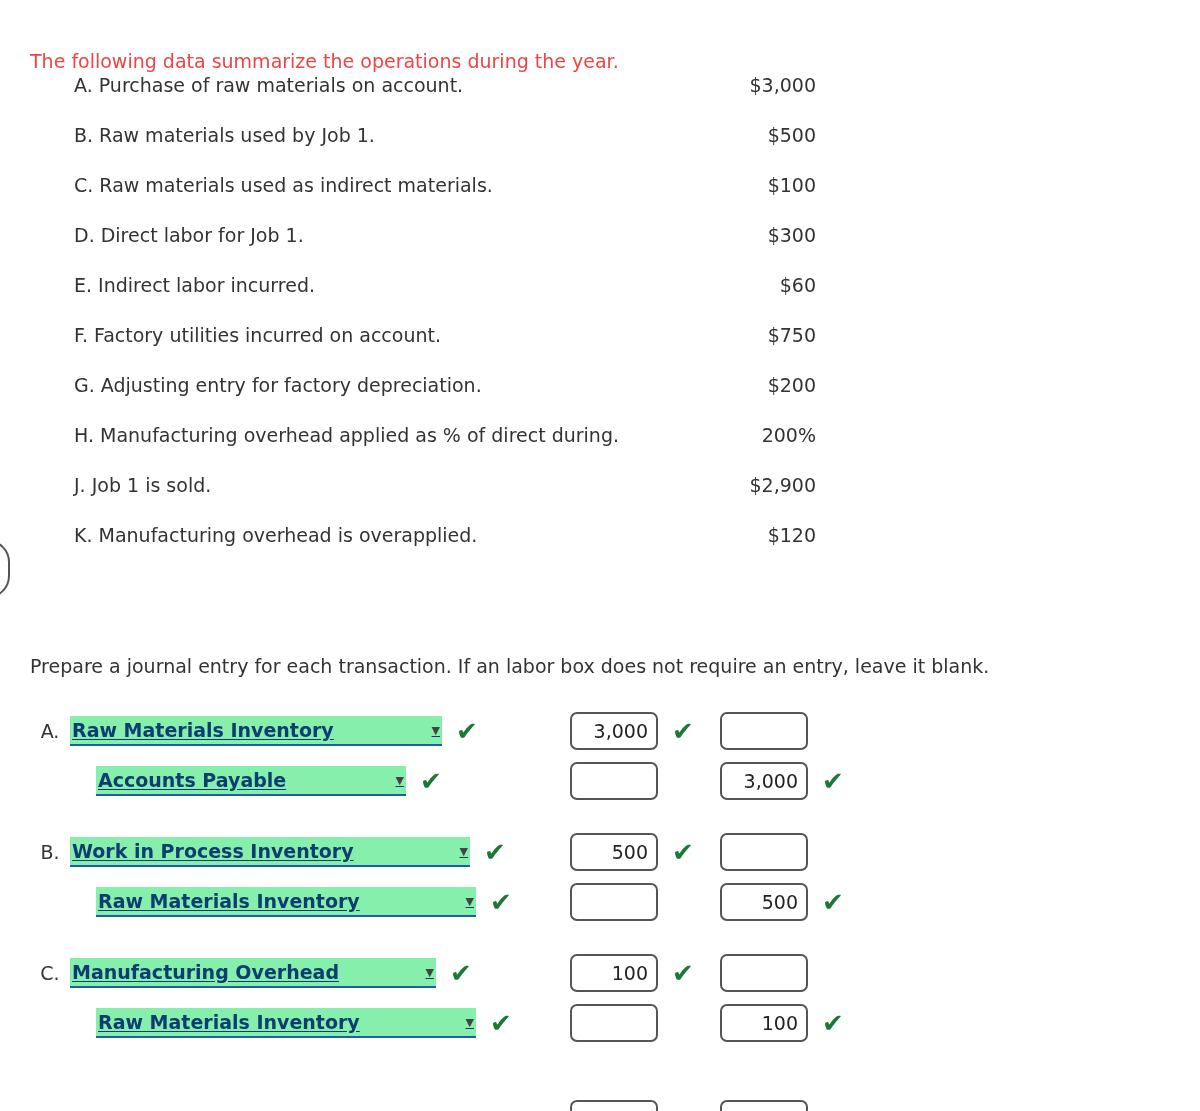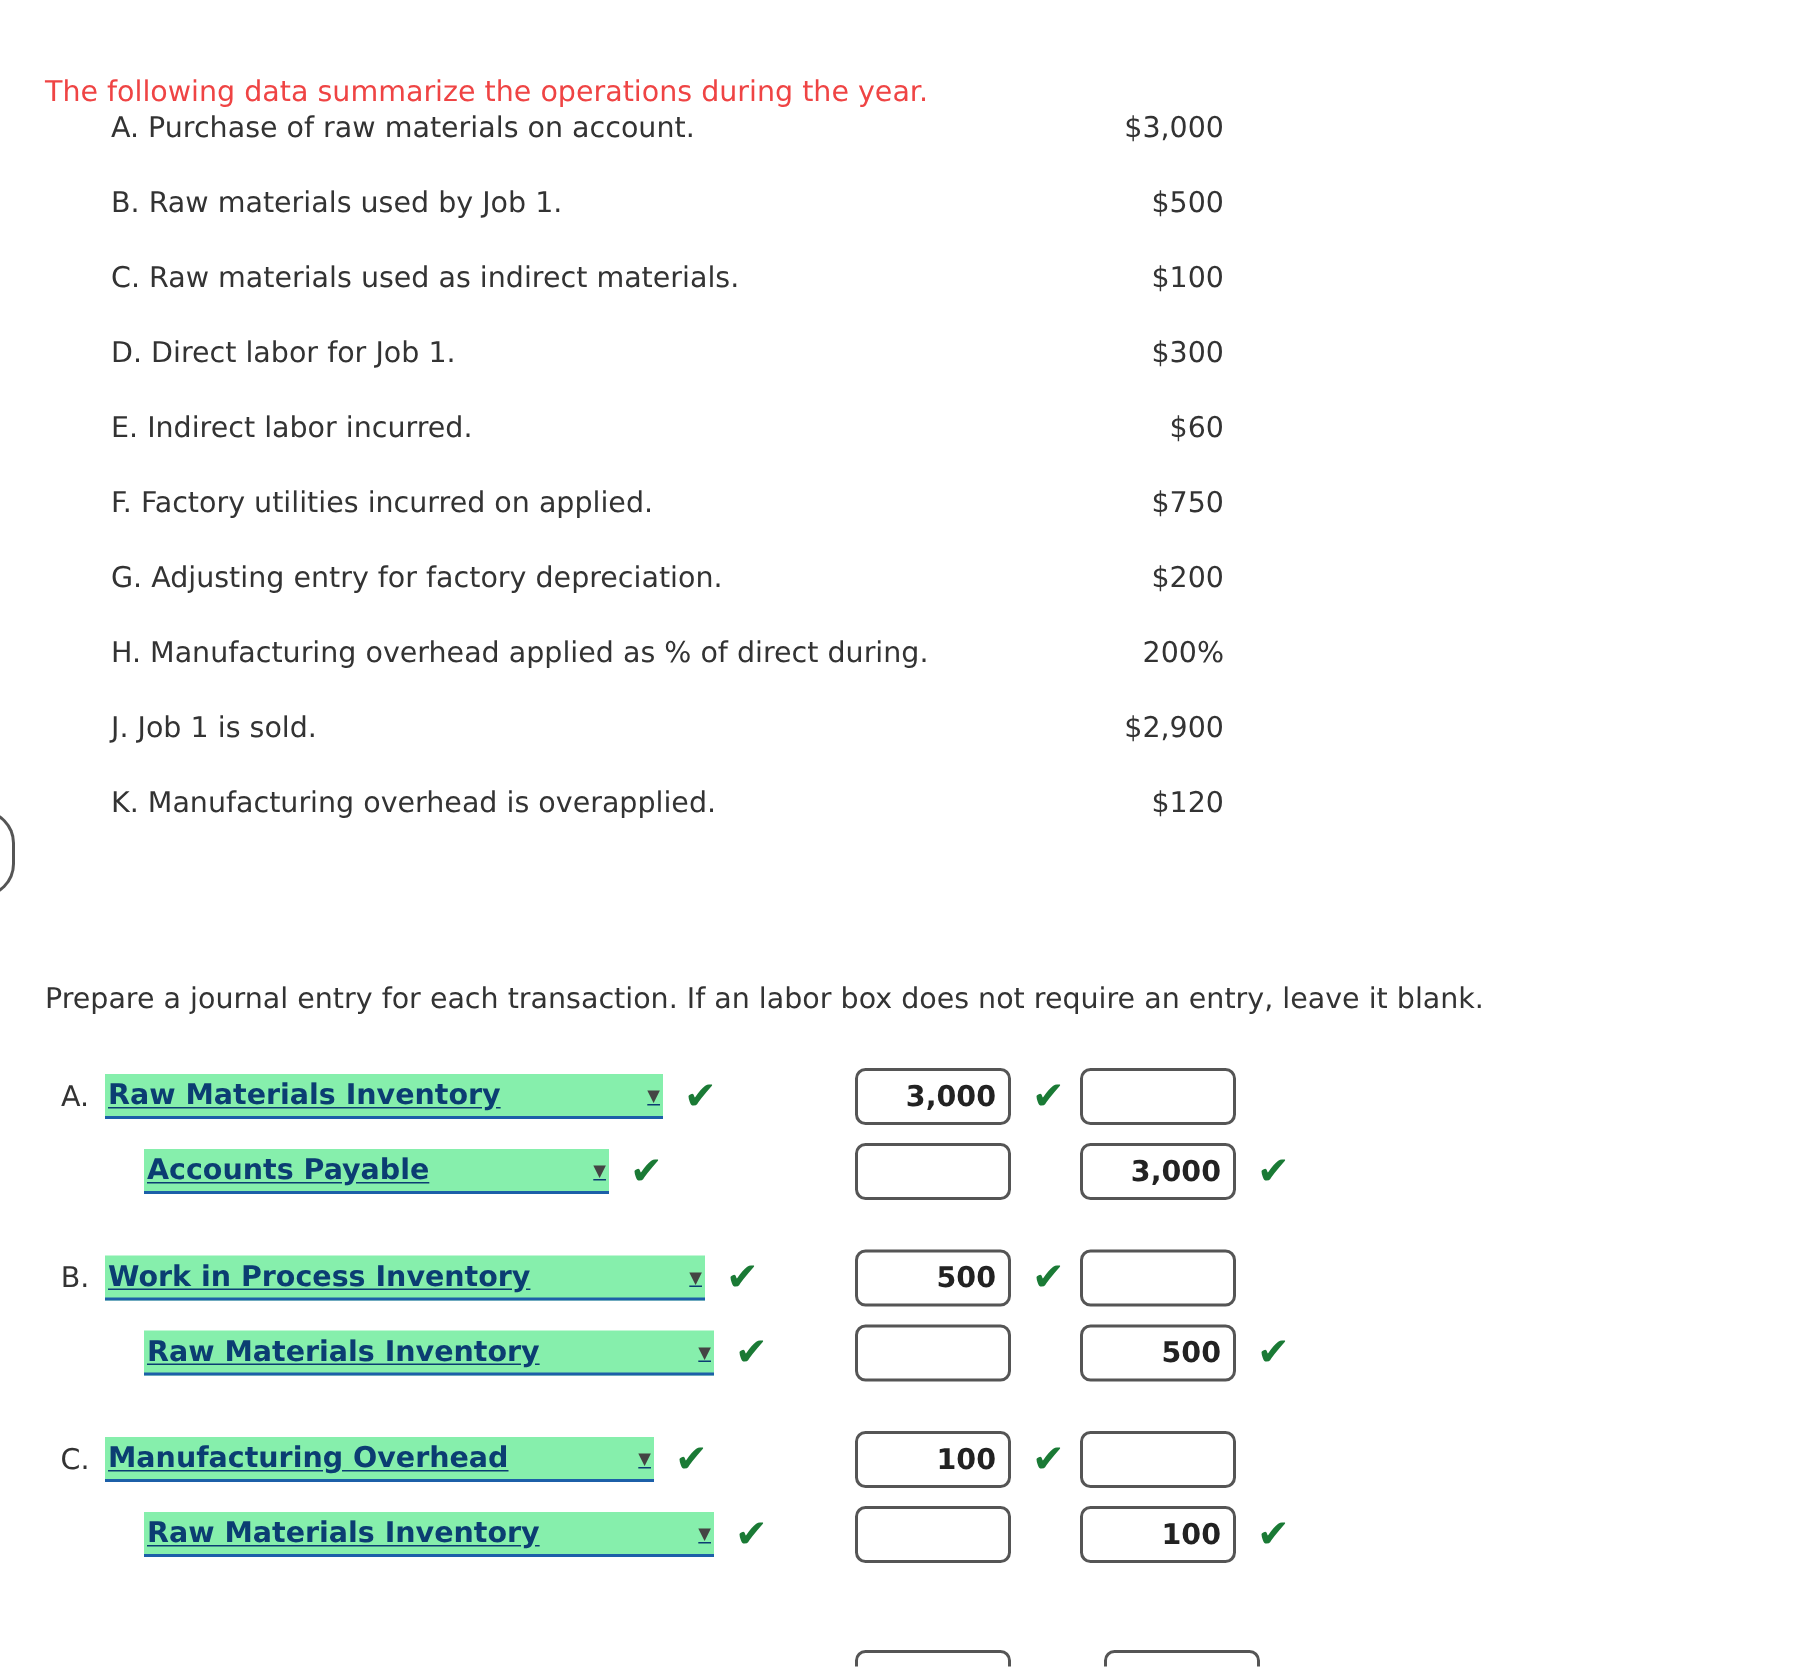--- a/index.html
+++ b/index.html
@@ -127,28 +127,28 @@
     color: #1a7a35;
     font-size: 26px;
     font-weight: bold;
     line-height: 1;
     margin-left: 14px;
     flex: 0 0 auto;
   }
 
   
   .amt {
-    width: 104px;
+    width: 88px;
     height: 38px;
     border: 2px solid #555555;
     border-radius: 7px;
     background: #ffffff;
     font-family: "DejaVu Sans", sans-serif;
     font-size: 19px;
-    font-weight: bold;
+    font-weight: normal;
     color: #222222;
     text-align: right;
     padding: 0 8px;
     display: inline-flex;
     align-items: center;
     justify-content: flex-end;
   }
   .amt.empty { color: transparent; }
 
   .line-row {
@@ -226,21 +226,21 @@
   </div>
   <div class="data-row">
     <span class="data-label">D. Direct labor for Job 1.</span>
     <span class="data-amount">$300</span>
   </div>
   <div class="data-row">
     <span class="data-label">E. Indirect labor incurred.</span>
     <span class="data-amount">$60</span>
   </div>
   <div class="data-row">
-    <span class="data-label">F. Factory utilities incurred on applied.</span>
+    <span class="data-label">F. Factory utilities incurred on account.</span>
     <span class="data-amount">$750</span>
   </div>
   <div class="data-row">
     <span class="data-label">G. Adjusting entry for factory depreciation.</span>
     <span class="data-amount">$200</span>
   </div>
   <div class="data-row">
     <span class="data-label">H. Manufacturing overhead applied as % of direct during.</span>
     <span class="data-amount">200%</span>
   </div>

